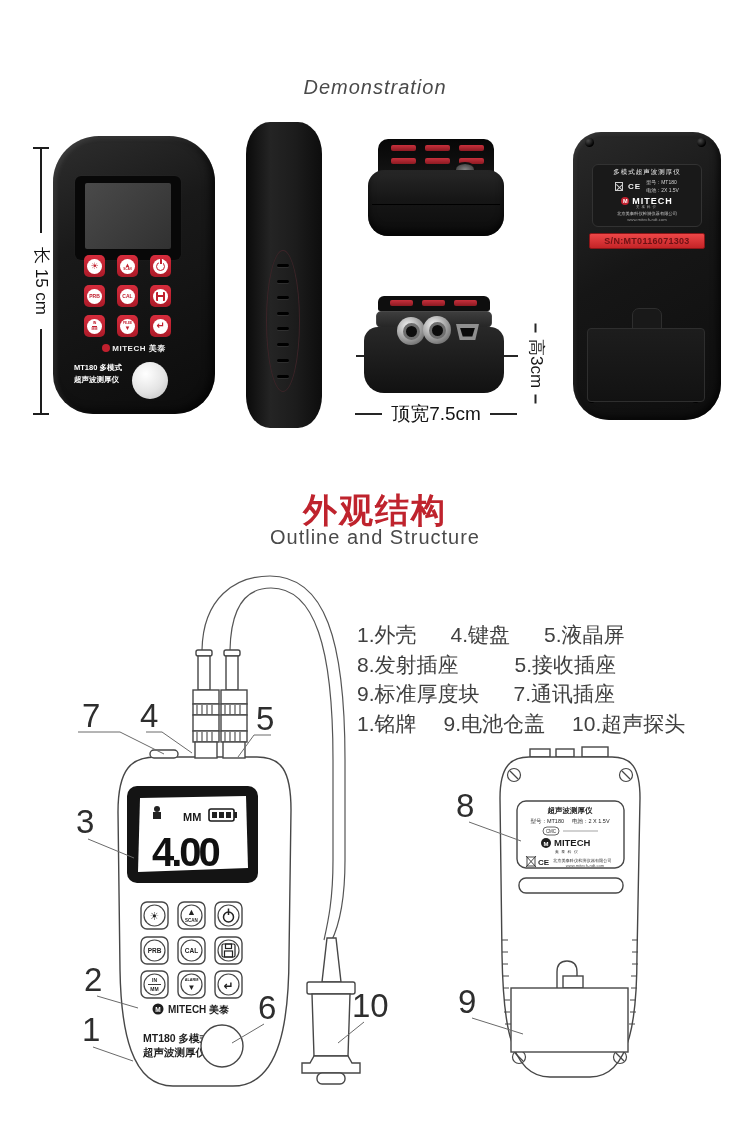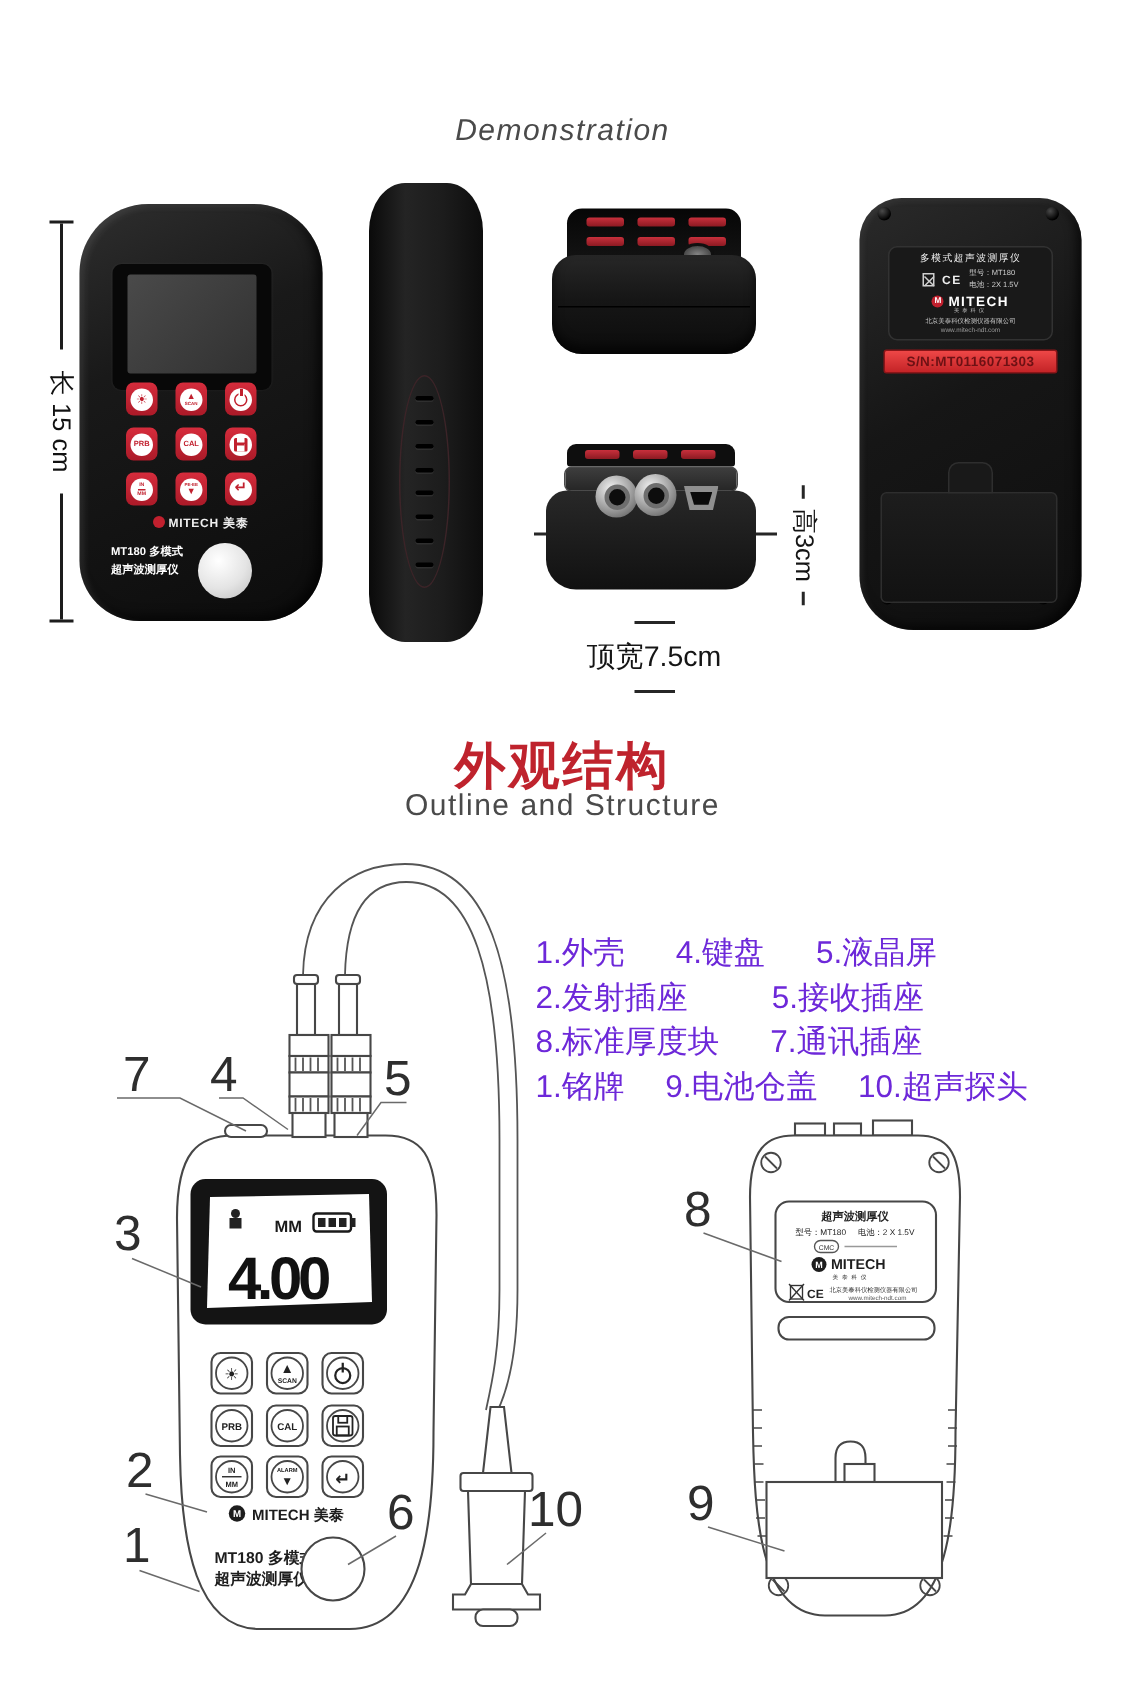--- a/index.html
+++ b/index.html
@@ -20,21 +20,21 @@
   .vdim { position:absolute; display:flex; flex-direction:column; align-items:center; }
   .vdim .tick { width:16px; height:2px; background:#1d1d1d; }
   .vdim .seg  { width:2px; flex:1; background:#1d1d1d; }
   .vdim .rotwrap { position:relative; width:22px; height:96px; }
   .vdim .rotwrap span { position:absolute; left:50%; top:50%; transform:translate(-50%,-50%) rotate(90deg); white-space:nowrap; font-size:17px; color:#111; }
   #dim-length { left:30px; top:147px; height:268px; }
 
   .hlabel { position:absolute; display:flex; align-items:center; justify-content:center; gap:9px; font-size:19px; color:#151515; }
   .hlabel .dash { width:27px; height:2px; background:#262626; }
   #label-bottom { left:352px; top:343px; width:170px; }
-  #label-top    { left:350px; top:414px; width:172px;flex-direction:column; }
+  #label-top    { left:350px; top:401px; width:172px; }
   #label-height { left:490px; top:352px; width:92px; transform:rotate(90deg); font-size:17px; gap:6px; }
   #label-height .dash { width:9px; }
 
   
   #front-view { left:53px; top:136px; width:162px; height:278px;
     background:linear-gradient(155deg,#2e2e2e,#191919 35%,#111 75%,#0c0c0c);
     border-radius:46px 46px 40px 40px;
     box-shadow:inset 3px 2px 5px rgba(255,255,255,.10), inset -4px -3px 8px rgba(0,0,0,.7); }
   #front-screen { position:absolute; left:22px; top:40px; width:106px; height:84px; background:#080808; border-radius:6px; box-shadow:0 0 2px rgba(255,255,255,.06); }
   #front-display { position:absolute; left:10px; top:7px; width:86px; height:66px; background:linear-gradient(135deg,#4a4a4a,#313131); border-radius:2px; }
@@ -105,21 +105,21 @@
   .bnp-dot { width:8px; height:8px; border-radius:50%; background:#c1202e; color:#fff; font-size:5.5px; font-weight:bold; line-height:8px; text-align:center; }
   .bnp-brand { font-size:9px; font-weight:bold; letter-spacing:1px; color:#fff; }
   .bnp-bsub { font-size:3.5px; letter-spacing:2px; color:#bbb; margin-top:-1px; }
   .bnp-co  { font-size:4.3px; color:#c9c9c9; margin-top:2px; }
   .bnp-web { font-size:4.3px; color:#9a9a9a; margin-top:1px; }
   #back-serial { position:absolute; left:16px; top:101px; width:116px; height:16px; background:linear-gradient(#ee4747,#c42427); border:1px solid #8a1518; border-radius:2px; display:flex; align-items:center; justify-content:center; font-size:9px; font-weight:bold; color:#6d1114; letter-spacing:.3px; }
   #back-clip { position:absolute; left:59px; top:176px; width:30px; height:21px; background:#191919; border:1px solid #2e2e2e; border-radius:7px 7px 0 0; }
   #back-cover { position:absolute; left:14px; top:196px; width:118px; height:74px; background:linear-gradient(#1d1d1d,#121212); border:1px solid #2e2e2e; border-radius:4px; }
 
   
-  #legend { position:absolute; left:357px; top:621px; width:336px; color:#6d28d9; font-size:21px; }
+  #legend { position:absolute; left:357px; top:621px; width:336px; color:#404040; font-size:21px; }
   #legend .lrow { display:flex; margin-bottom:1.5px; white-space:nowrap; }
   #legend .lrow span { display:inline-block; }
   .gap34 { margin-right:34px; } .gap56 { margin-right:56px; } .gap27 { margin-right:27px; }
 
   
   #drawing { position:absolute; left:0; top:560px; }
   #drawing .ln { fill:#fff; stroke:#474747; stroke-width:1.4; }
   #drawing .lnt { fill:none; stroke:#555; stroke-width:1.2; }
   #drawing .lead { fill:none; stroke:#6a6a6a; stroke-width:1; }
   #drawing text { font-family:"Liberation Sans","DejaVu Sans",sans-serif; }
@@ -295,25 +295,25 @@
   <div id="s2-title" class="sec-title">外观结构</div>
   <div id="s2-sub" class="sec-sub">Outline and Structure</div>
 
   <div id="legend">
     <div class="lrow">
         <span class="gap34">1.外壳</span>
         <span class="gap34">4.键盘</span>
         <span>5.液晶屏</span>
       </div>
     <div class="lrow">
-        <span class="gap56">2.发射插座</span>
+        <span class="gap56">8.发射插座</span>
         <span>5.接收插座</span>
       </div>
     <div class="lrow">
-        <span class="gap34">8.标准厚度块</span>
+        <span class="gap34">9.标准厚度块</span>
         <span>7.通讯插座</span>
       </div>
     <div class="lrow">
         <span class="gap27">1.铭牌</span>
         <span class="gap27">9.电池仓盖</span>
         <span>10.超声探头</span>
       </div>
   </div>
 
   <svg id="drawing" width="750" height="561" viewBox="0 560 750 561" xmlns="http://www.w3.org/2000/svg">

